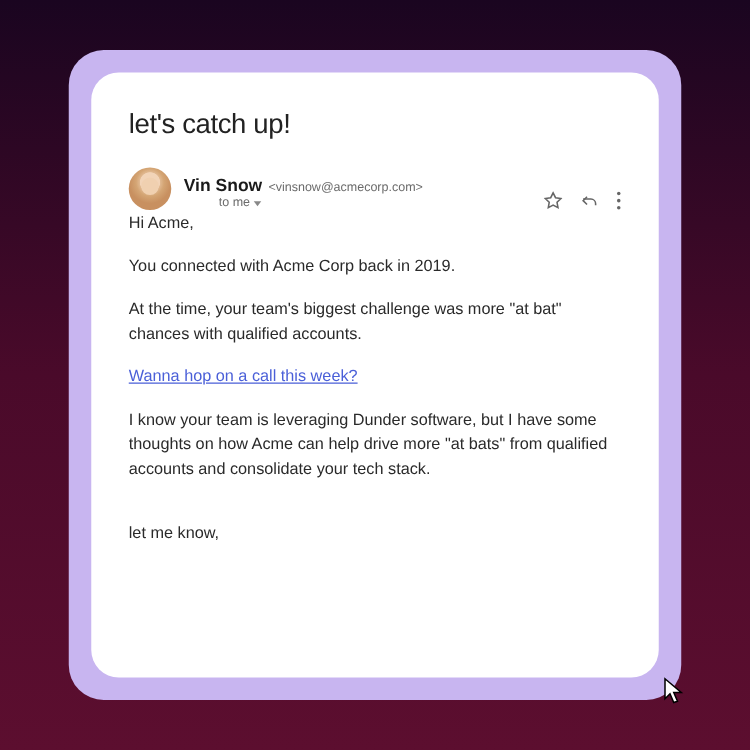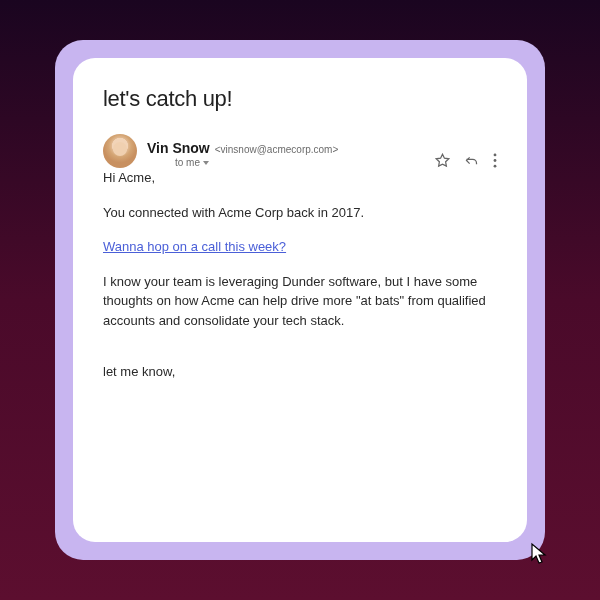--- a/index.html
+++ b/index.html
@@ -178,21 +178,22 @@
             <circle cx="2" cy="2" r="1.5"></circle>
             <circle cx="2" cy="8" r="1.5"></circle>
             <circle cx="2" cy="14" r="1.5"></circle>
           </svg>
         </span>
       </div>
     </div>
 
     <div class="body-text">
       <p>Hi Acme,</p>
-      <p>You connected with Acme Corp back in 2017.</p>
+      <p>You connected with Acme Corp back in 2019.</p>
+      <p>At the time, your team's biggest challenge was more "at bat" chances with qualified accounts.</p>
       <p><a class="cta-link">Wanna hop on a call this week?</a></p>
       <p>I know your team is leveraging Dunder software, but I have some thoughts on how Acme can help drive more "at bats" from qualified accounts and consolidate your tech stack.</p>
       <div class="signoff">
         <div>let me know,</div>
       </div>
     </div>
 
   </div>
 </div>
 

